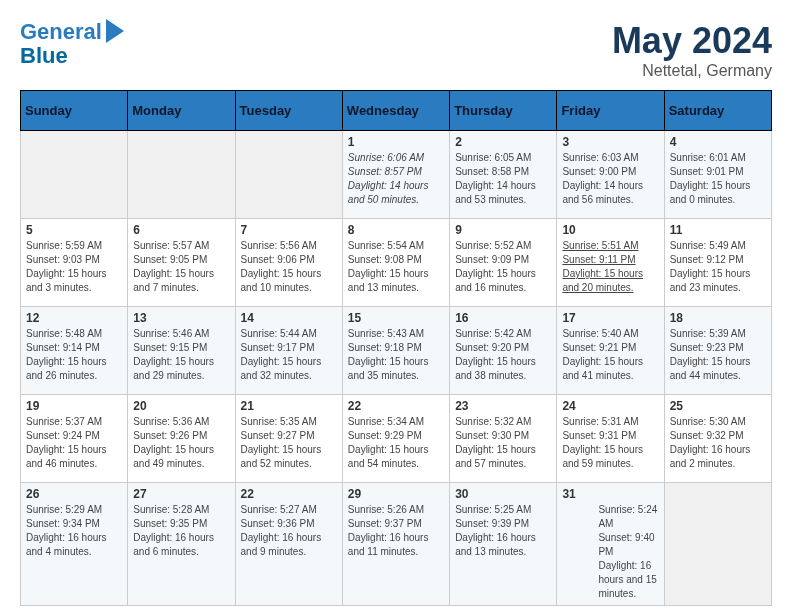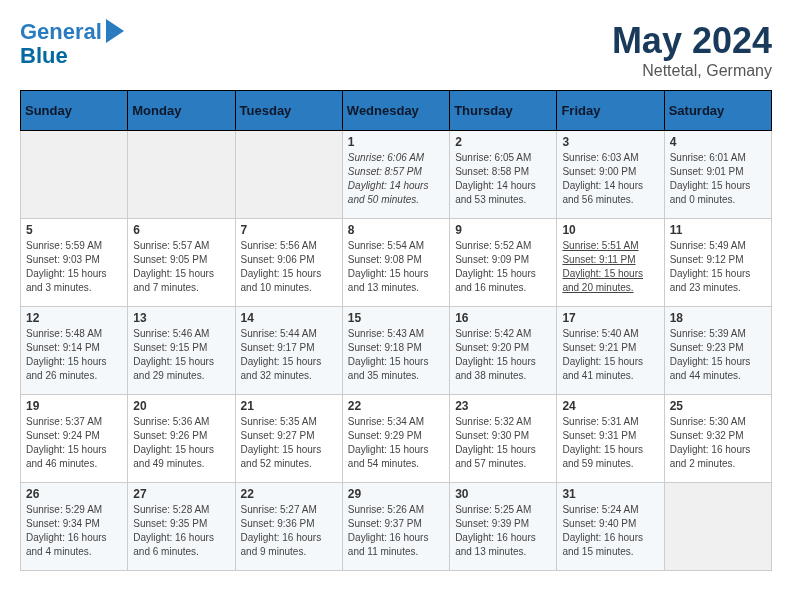--- a/index.html
+++ b/index.html
@@ -314,20 +314,20 @@
 Daylight: 16 hours and 11 minutes.</div>
         </td>
         <td>
           <div class="day-number">30</div>
           <div class="day-info" style="white-space: pre-line;">Sunrise: 5:25 AM
 Sunset: 9:39 PM
 Daylight: 16 hours and 13 minutes.</div>
         </td>
         <td>
           <div class="day-number">31</div>
-          <div class="day-info" style="white-space: pre-line;">Sunrise: 5:24 AM
+          <div class="day-info" style="white-space: pre-line; margin-left: 36px;">Sunrise: 5:24 AM
 Sunset: 9:40 PM
 Daylight: 16 hours and 15 minutes.</div>
         </td>
         <td class="empty-cell"></td>
       </tr>
     </tbody>
 </table>
 
 </body></html>

